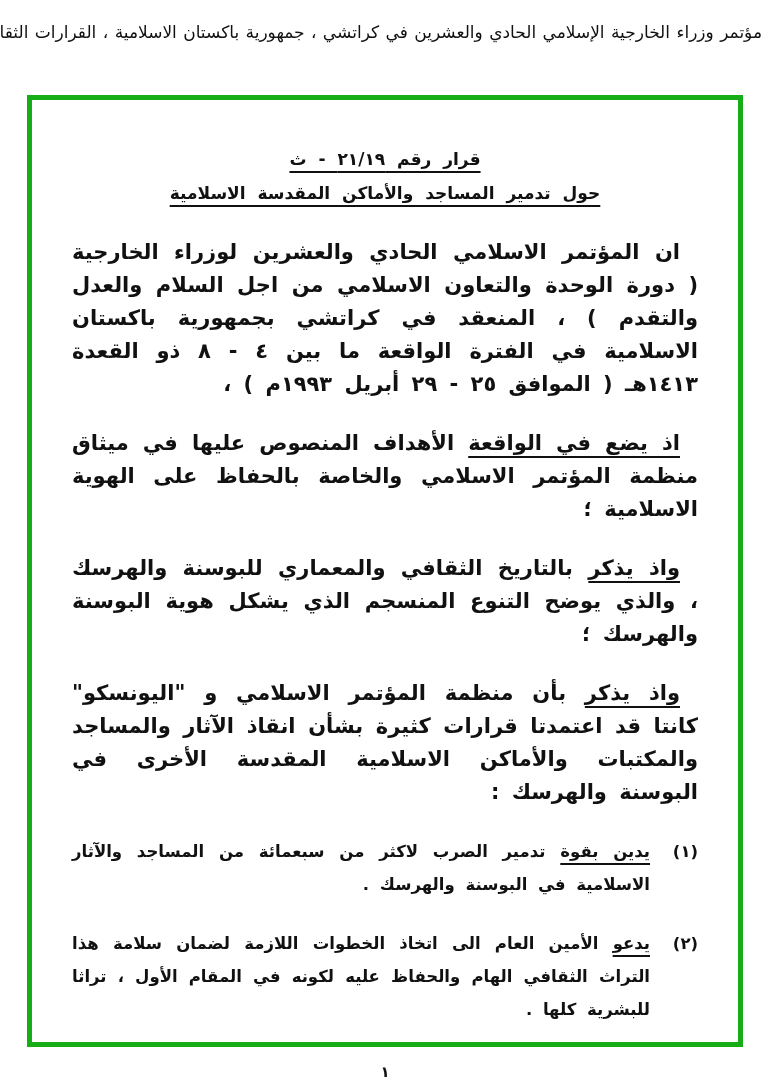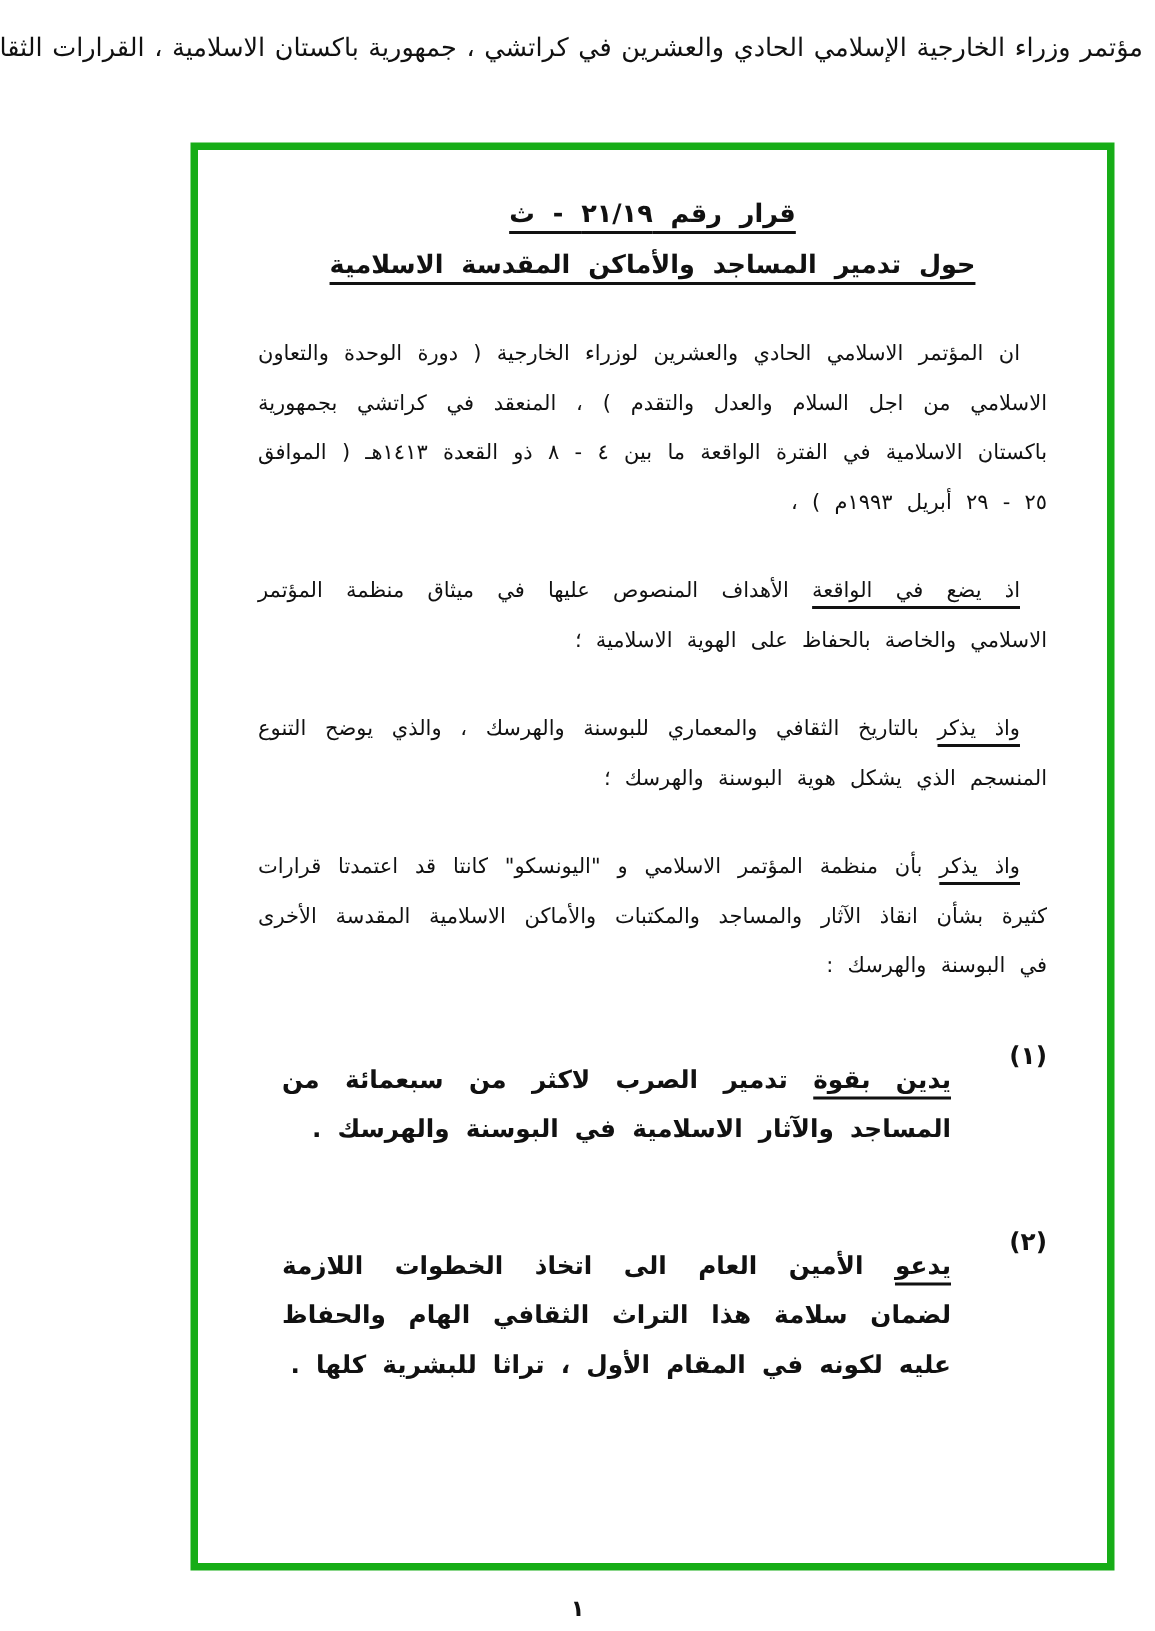--- a/index.html
+++ b/index.html
@@ -17,49 +17,49 @@
   }
   .header-line-1 {
     font-size: 17px; font-weight: normal; white-space: nowrap;
     word-spacing: 1px;
   }
   .header-line-2 {
     font-size: 10px; font-weight: bold; margin-top: 8px;
   }
   .green-frame {
     position: absolute; top: 95px; right: 27px;
-    width: 616px; height: 952px;
+    width: 716px; height: 952px;
     border: 5px solid #17ad17;
-    padding: 22px 40px 0 40px;
+    padding: 38px 40px 0 40px;
     background: #ffffff;
   }
   .titles { text-align: center; margin: 4px 0 26px 0; }
   .title-line {
     font-size: 17px; font-weight: bold; line-height: 34px;
     text-decoration: underline; text-underline-offset: 6px;
     text-decoration-thickness: 1.5px;
     word-spacing: 6px;
   }
   .para {
     margin: 0 0 26px 0;
-    font-size: 14px; font-weight: normal; line-height: 33px;
+    font-size: 21px; font-weight: bold; line-height: 33px;
     text-align: justify; text-indent: 18px;
     word-spacing: 5px;
   }
   .lead {
     text-decoration: underline; text-underline-offset: 6px;
     text-decoration-thickness: 1.5px;
   }
   .item { display: flex; margin: 0 0 26px 0; }
   .item-num {
     flex: 0 0 48px;
     font-size: 16.5px; font-weight: bold; line-height: 33px;
   }
   .item-text {
-    flex: 1; margin: 16px;
+    flex: 1; margin: 0;
     font-size: 16.5px; font-weight: bold; line-height: 33px;
     text-align: justify; word-spacing: 5px;
   }
   .page-footer {
     position: absolute; bottom: 6px; left: 0; right: 0;
     text-align: center;
   }
   .page-num { font-size: 15px; font-weight: bold; }
 </style>
 </head>

